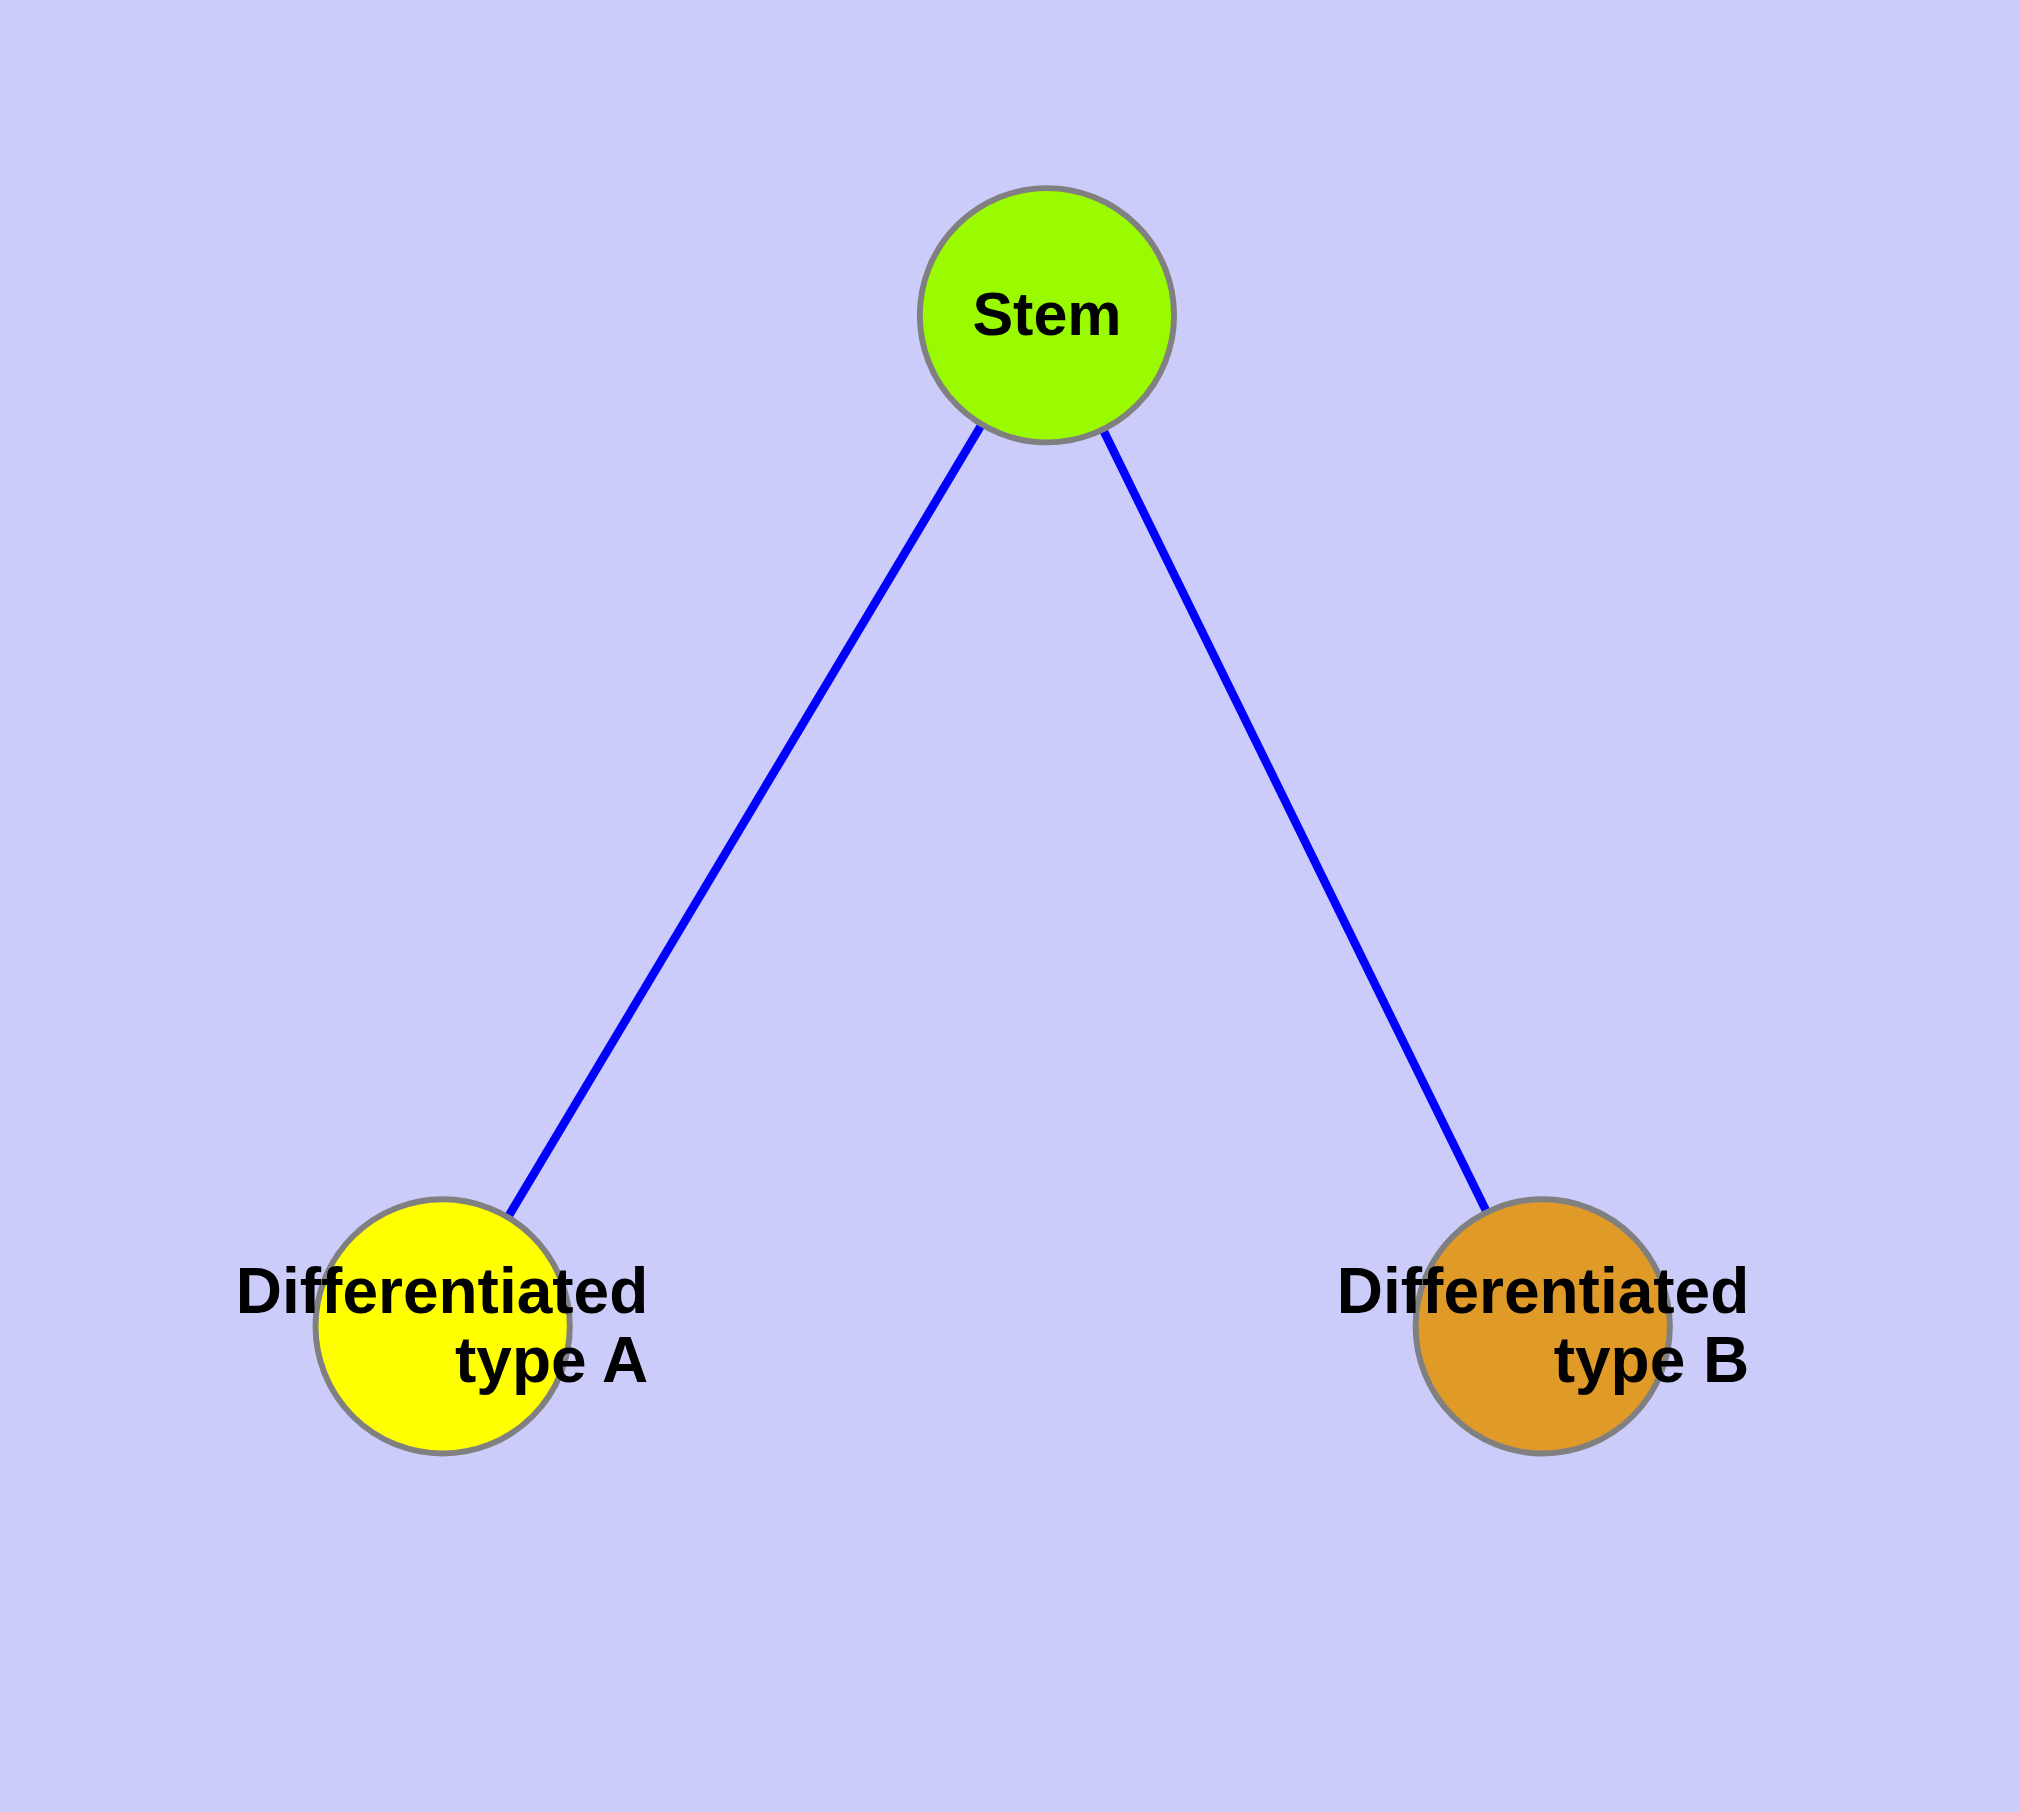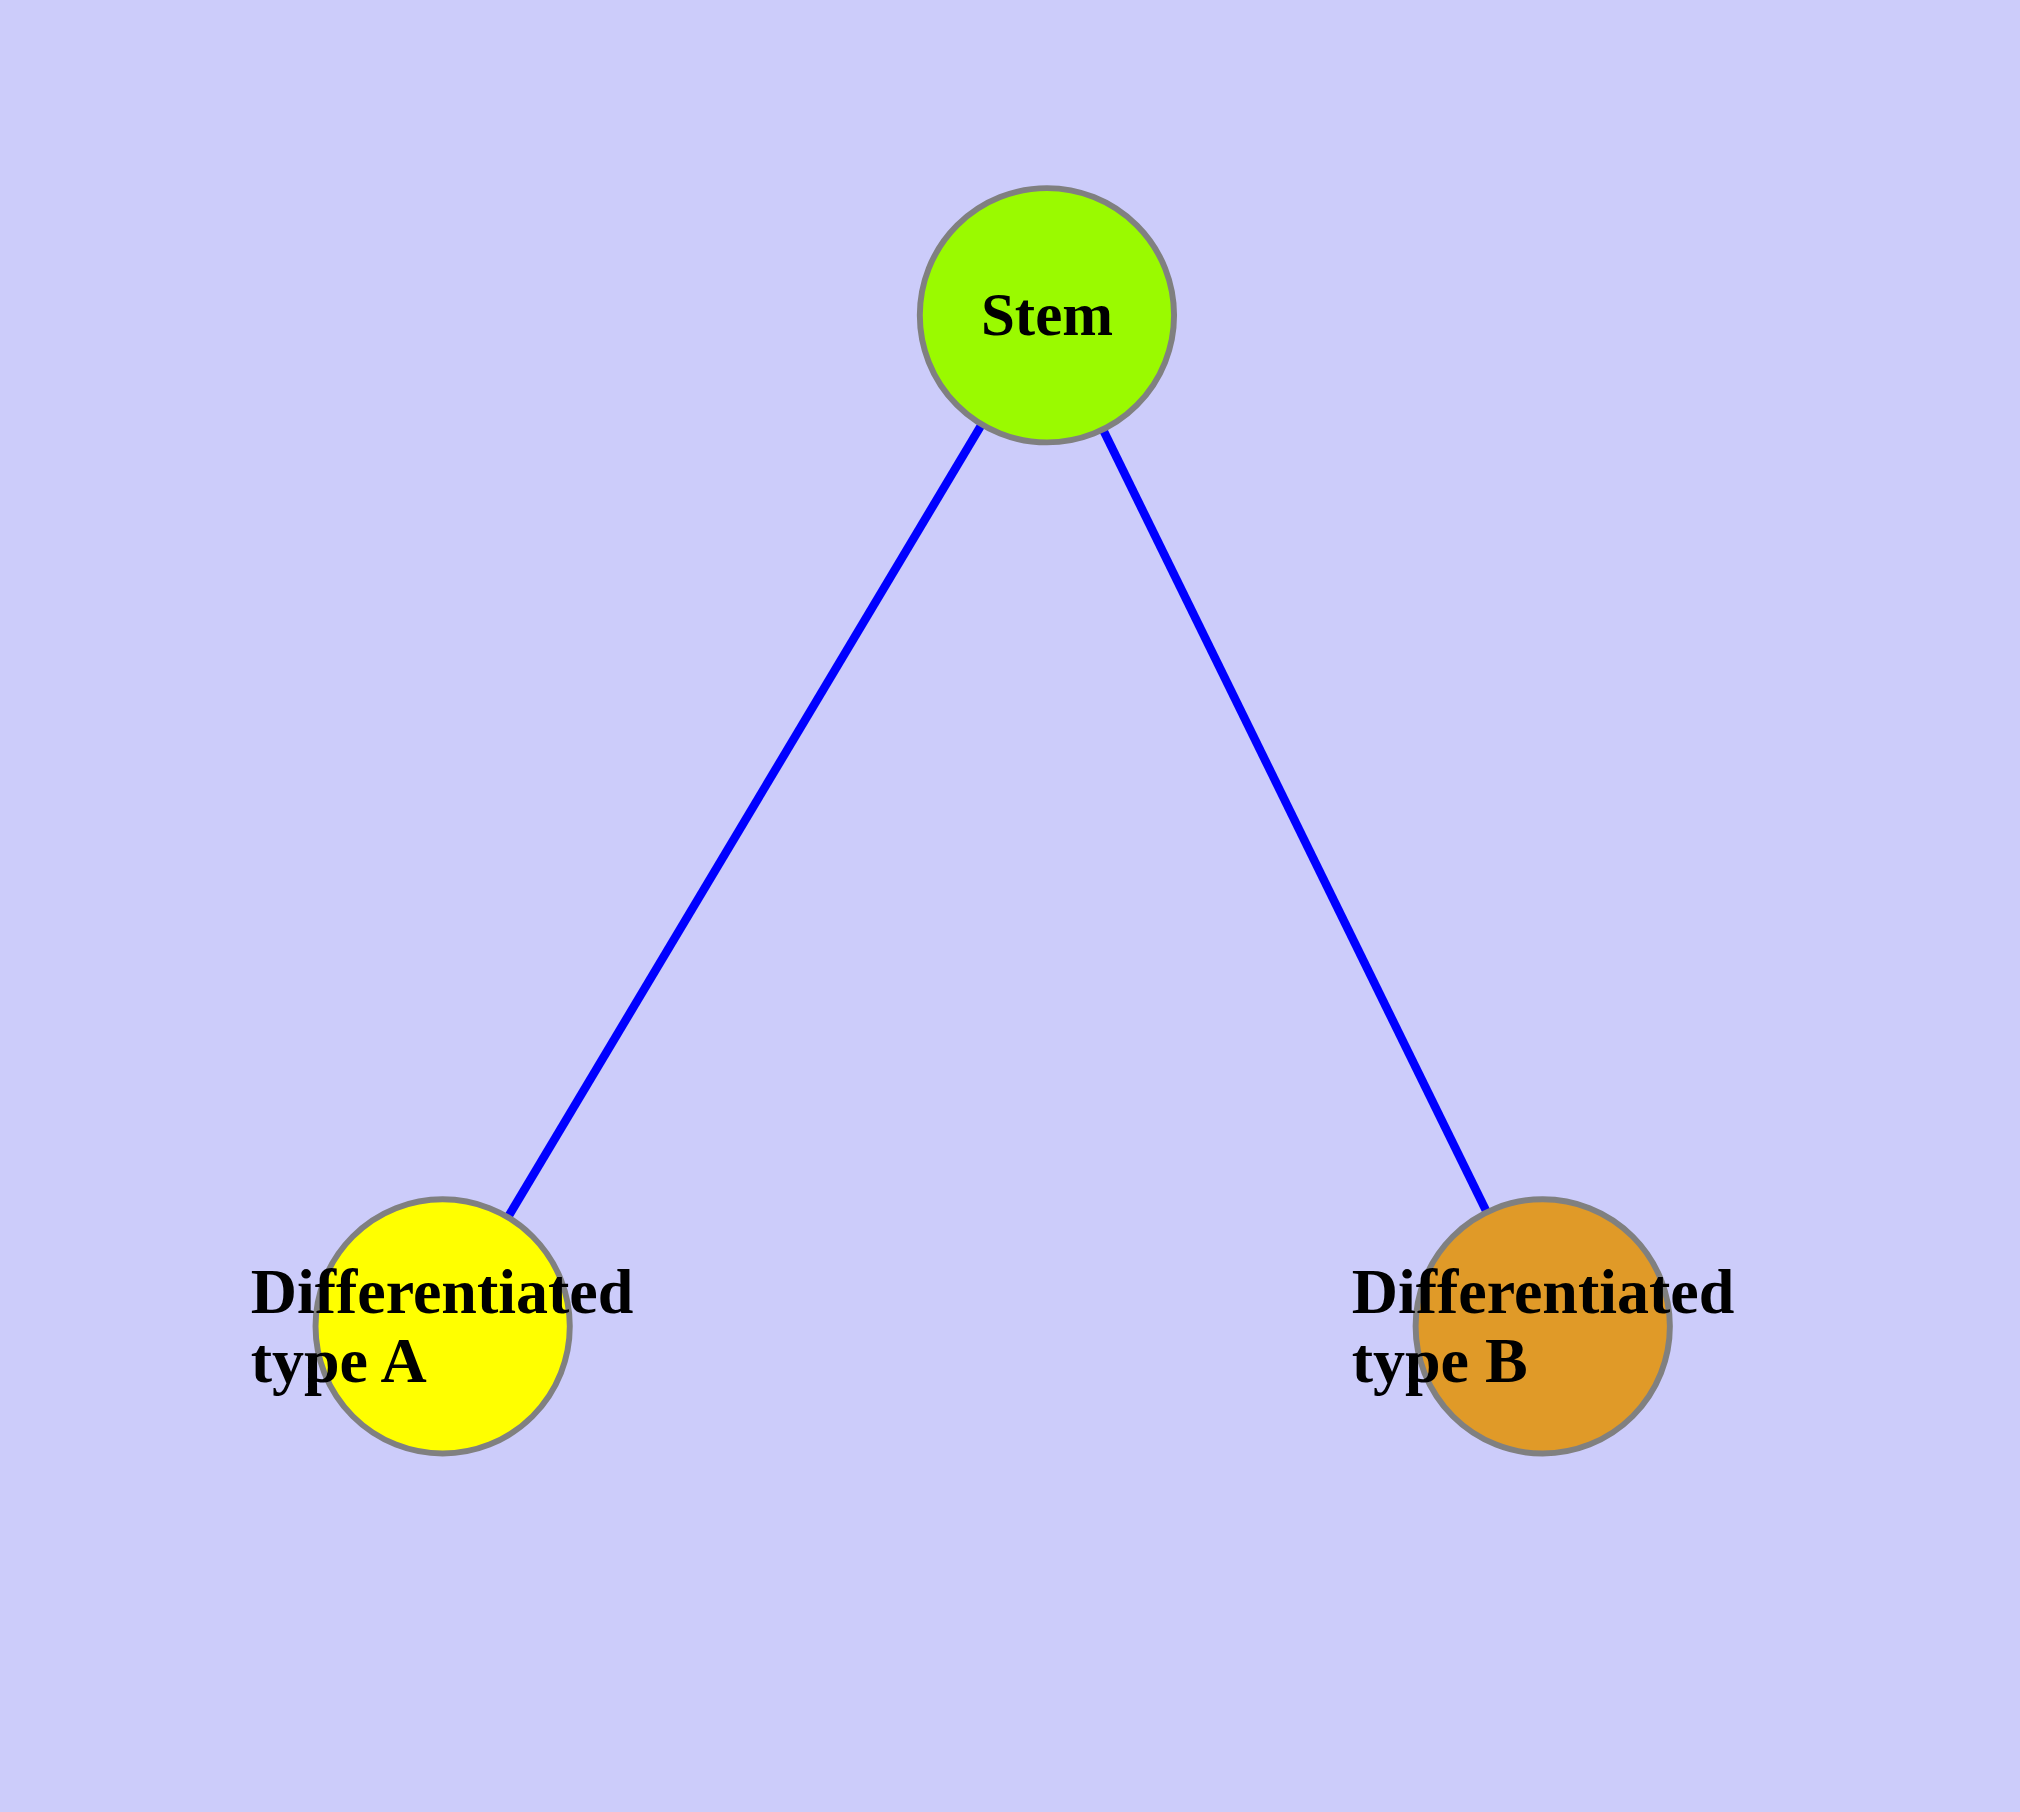--- a/index.html
+++ b/index.html
@@ -19,22 +19,22 @@
   #graph-svg {
     position: absolute;
     left: 0;
     top: 0;
     width: 2021px;
     height: 1812px;
     display: block;
   }
   .node-label {
     position: absolute;
-    text-align: left;
-    font-family: Liberation Serif, serif;
+    text-align: right;
+    font-family: Liberation Sans, sans-serif;
     font-weight: bold;
     color: #000000;
     line-height: 1.08;
     white-space: nowrap;
     transform: translate(-50%, -50%);
     pointer-events: none;
     user-select: none;
   }
   .label-stem   { font-size: 61px; }
   .label-typea  { font-size: 64px; }

